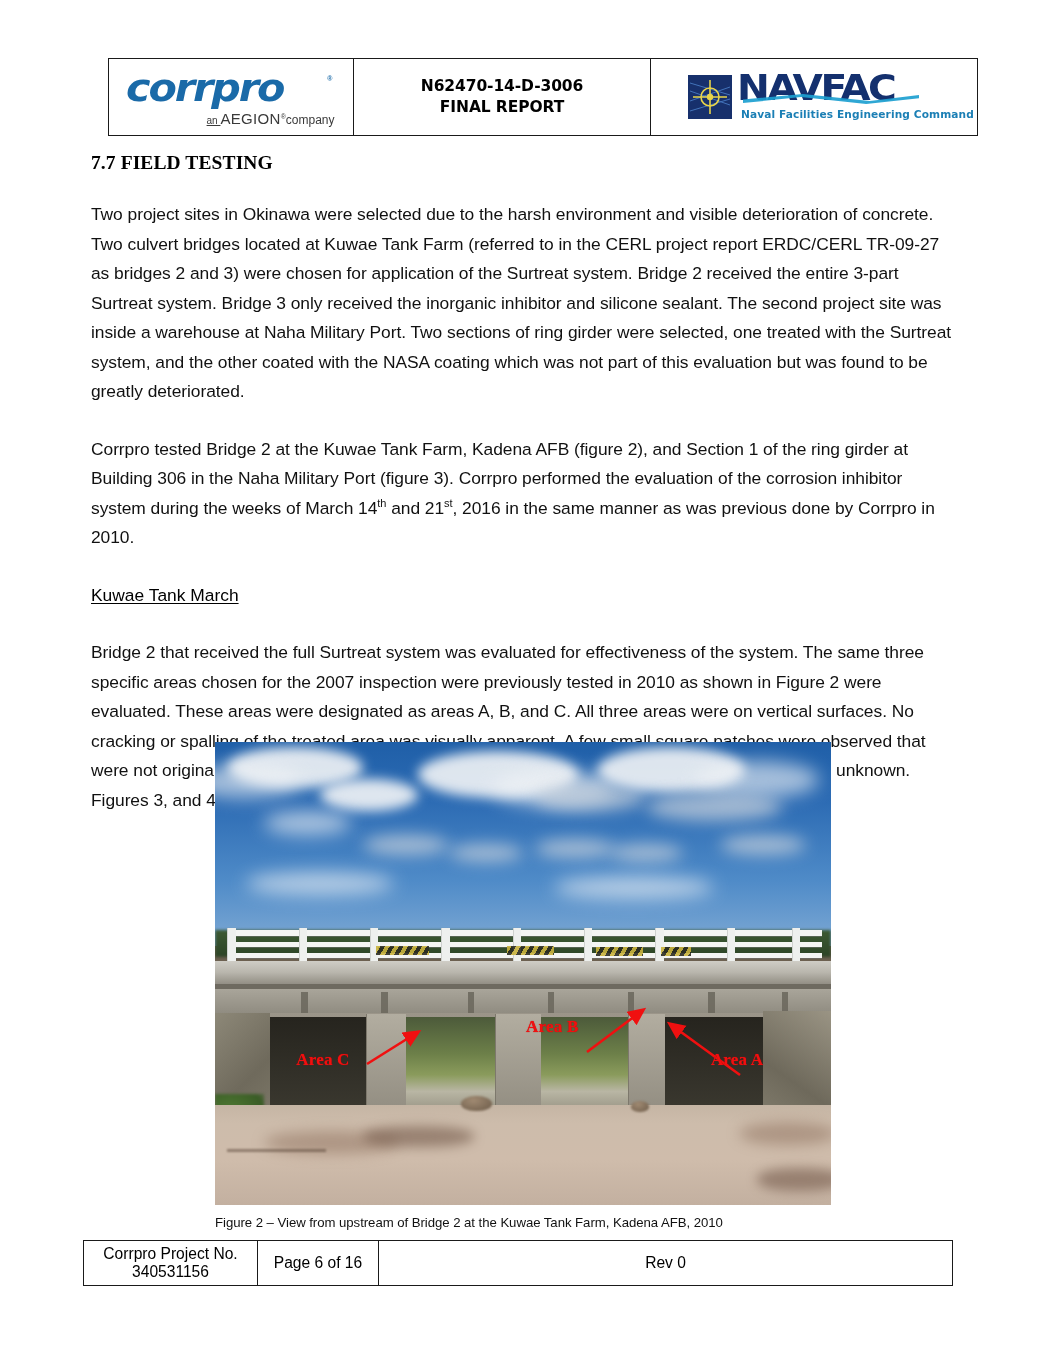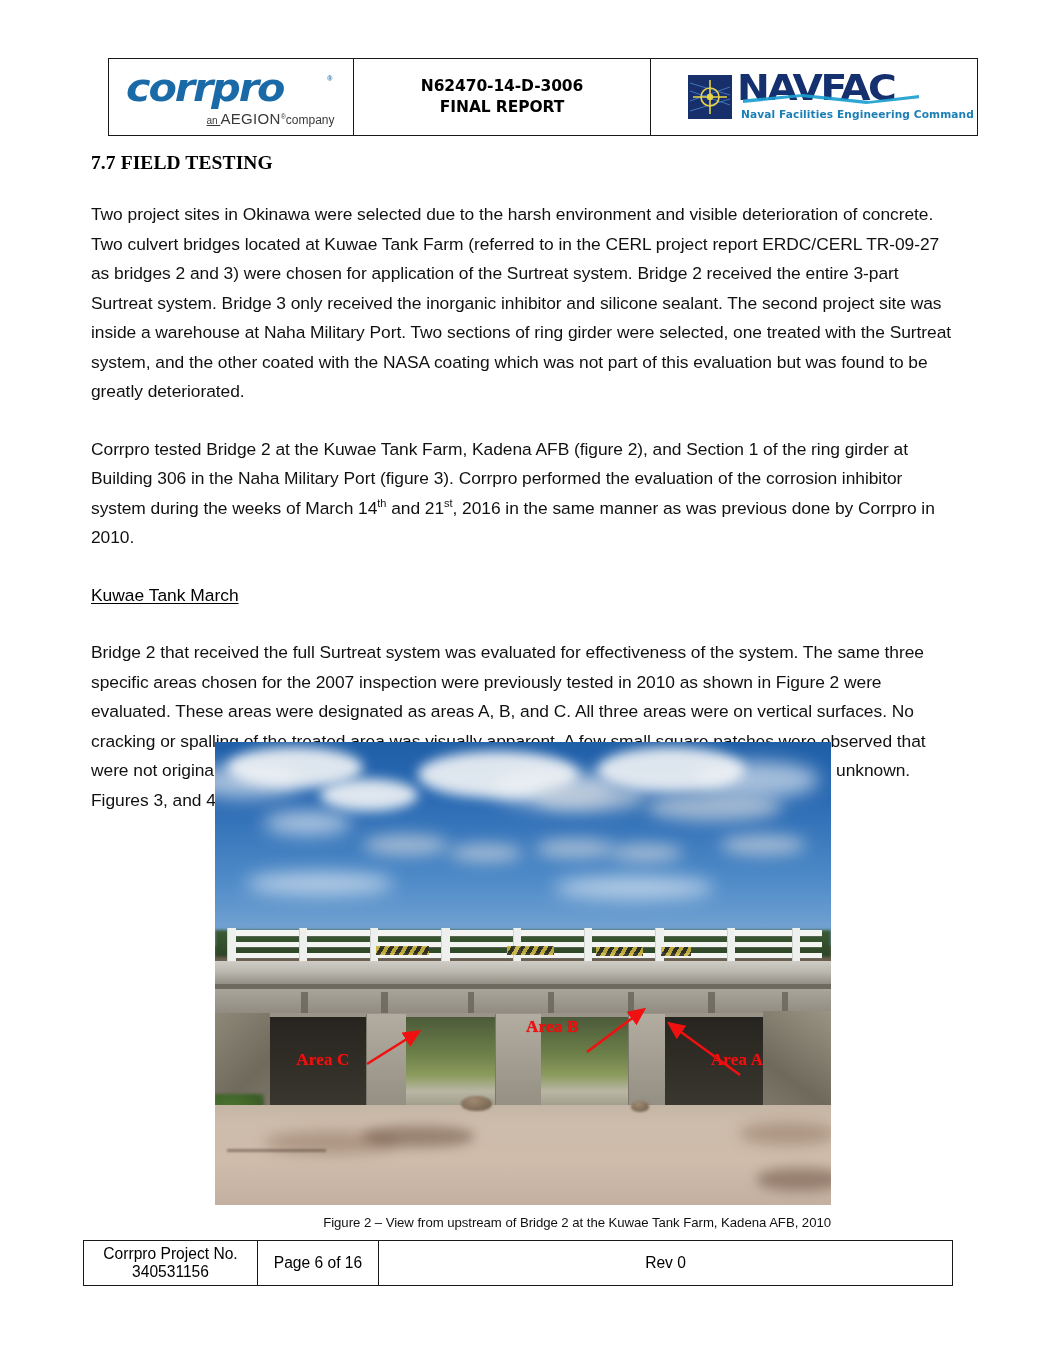--- a/index.html
+++ b/index.html
@@ -239,21 +239,21 @@
     font-size:17px;
     color:#f01010;
     text-shadow:0 0 1px #c00;
     white-space:nowrap;
     letter-spacing:.2px;
   }
   .arrow-svg { position:absolute; left:0; top:0; width:100%; height:100%; pointer-events:none; }
 
   .fig-caption {
     width:616px;
-    text-align:right;
+    text-align:left;
     font-size:13.2px;
     margin-top:10px;
     color:#111;
     letter-spacing:-0.05px;
   }
 
   
   .footer-table {
     position:absolute;
     left:83px; top:1240px;

